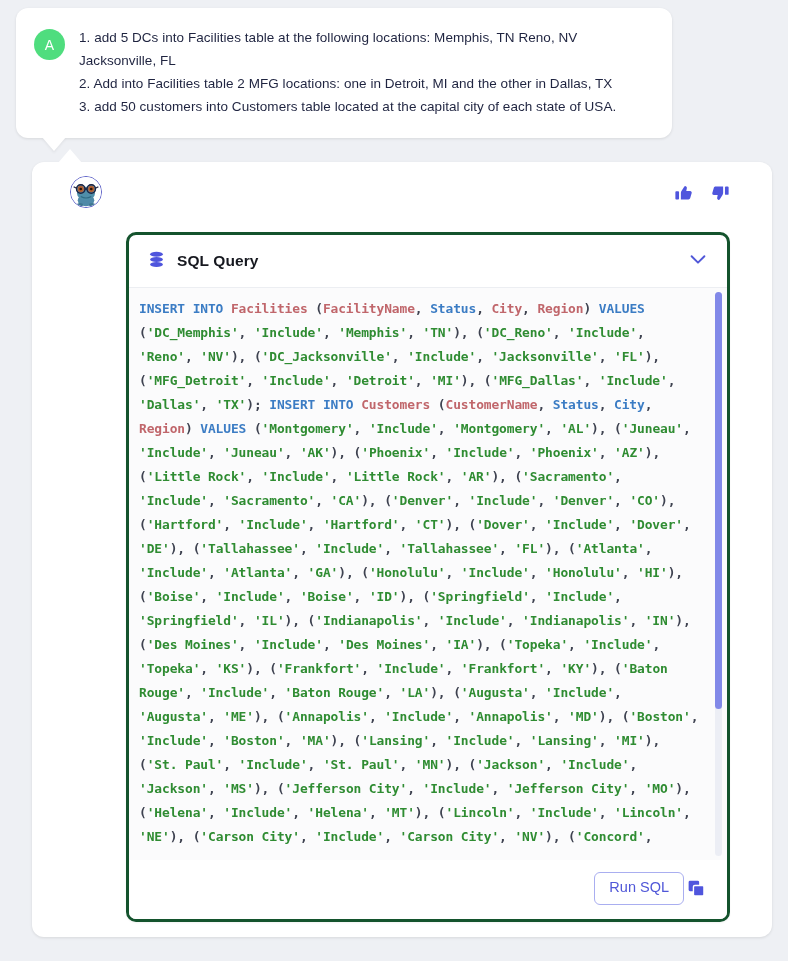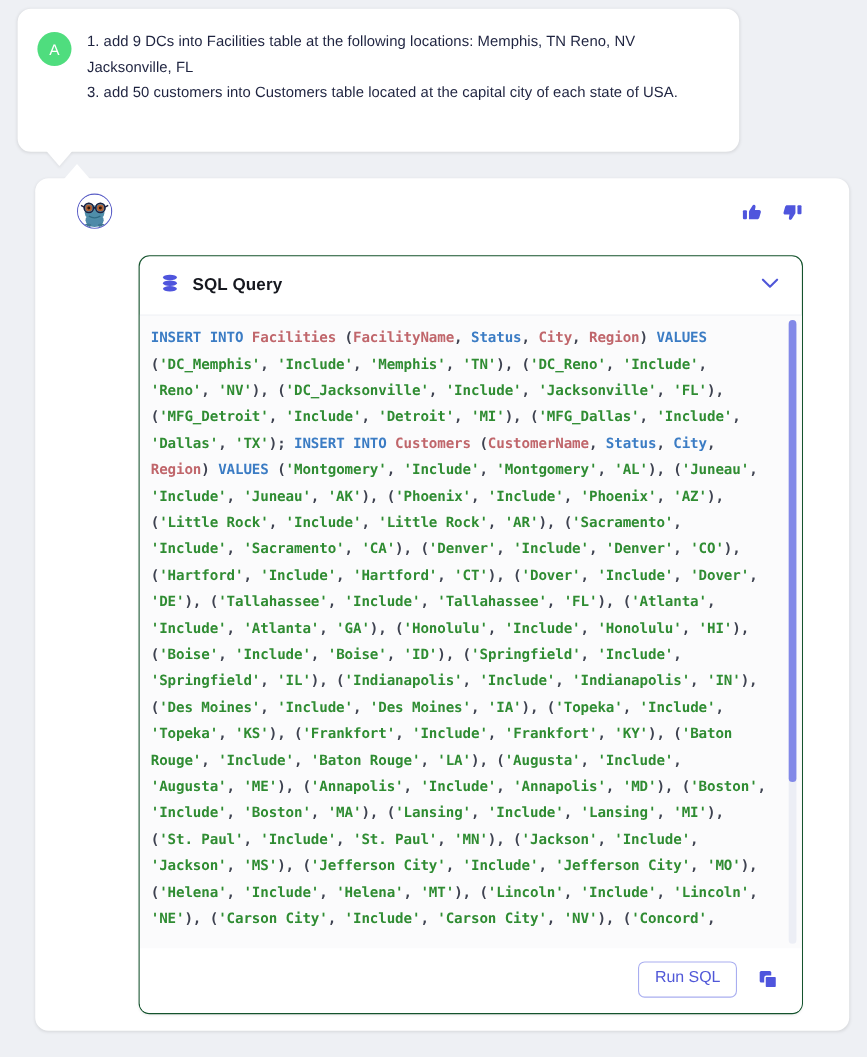--- a/index.html
+++ b/index.html
@@ -115,21 +115,21 @@
     align-items: center;
     margin-top: 6px;
     margin-right: 18px;
   }
   .fb-icon { cursor: pointer; line-height: 0; }
 
   
   .sql-card {
     margin: 10px 24px 0 76px;
     background: #ffffff;
-    border: 1px solid #14532d;
+    border: 3px solid #14532d;
     border-radius: 10px;
     box-shadow: 0 1px 2px rgba(0,0,0,0.05);
     height: 690px;
     display: flex;
     flex-direction: column;
     overflow: hidden;
   }
 
   .sql-card-header {
     display: flex;
@@ -198,21 +198,20 @@
     height: 74%;
     background: #8289e8;
     border-radius: 4px;
   }
 
   .sql-card-footer {
     flex: 0 0 auto;
     display: flex;
     align-items: center;
     justify-content: flex-end;
-    gap: 16px;
     padding: 12px 18px 14px 18px;
     background: #ffffff;
   }
   .run-btn {
     font-family: "Liberation Sans", sans-serif;
     font-size: 14.5px;
     color: #5057d8;
     background: #ffffff;
     border: 1px solid #a9aef0;
     border-radius: 6px;
@@ -227,21 +226,22 @@
   }
 </style>
 </head>
 <body>
 
 <div class="page">
 
   <div class="user-bubble">
     <div class="avatar-user">A</div>
     <div class="user-text">
-      <div class="line">1. add 9 DCs into Facilities table at the following locations: Memphis, TN Reno, NV Jacksonville, FL</div>
+      <div class="line">1. add 5 DCs into Facilities table at the following locations: Memphis, TN Reno, NV Jacksonville, FL</div>
+      <div class="line">2. Add into Facilities table 2 MFG locations: one in Detroit, MI and the other in Dallas, TX</div>
       <div class="line">3. add 50 customers into Customers table located at the capital city of each state of USA.</div>
     </div>
   </div>
 
   <div class="assistant-bubble">
 
     <div class="assistant-head">
 
       <div class="avatar-bot">
         <svg viewBox="0 0 40 40" width="100%" height="100%">

